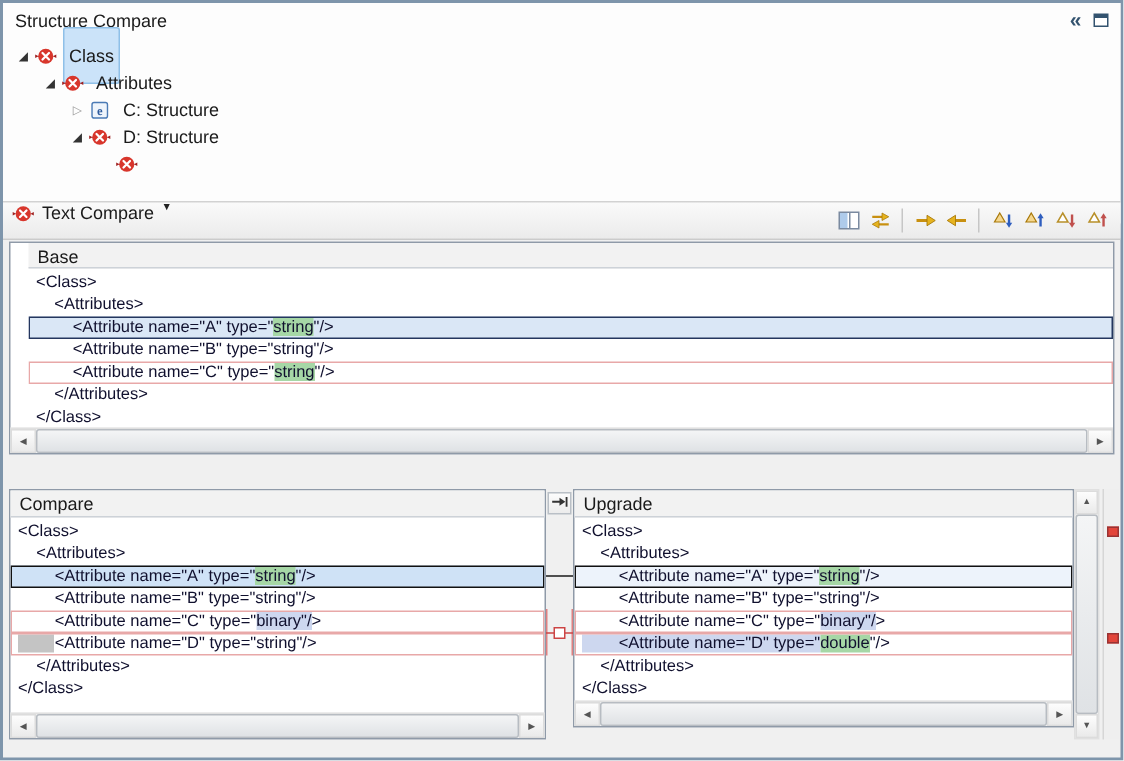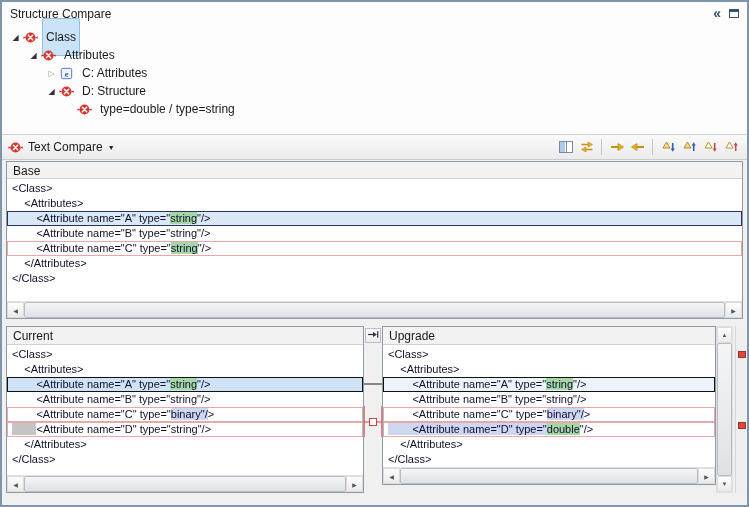--- a/index.html
+++ b/index.html
@@ -21,31 +21,31 @@
   .expander.exp { font-size:8px; color:#333; }
   .expander.col { font-size:8px; color:#9a9a9a; }
   .tree-icon { width:15px; height:15px; flex:0 0 15px; margin-right:4px; }
   .tree-icon svg { display:block; }
   .tree-label { padding:11px 3px; border:1px solid transparent; }
   .tree-label.selected { background:#cbe3f9; border-color:#8fc0e8; border-radius:2px; }
 
   
   #tc-header { position:absolute; left:0; top:132px; width:745px; height:26px;
     background:linear-gradient(#fafafa,#ebebeb); border-top:1px solid #d2d2d2; border-bottom:1px solid #cbcbcb;
-    display:flex; align-items:center; padding:0 6px; }
+    display:flex; padding:0 6px; }
   .tc-icon { width:15px; height:15px; margin-right:5px; }
   .tc-dd { font-size:7px; margin-left:5px; color:#222; }
   #tc-toolbar { margin-left:auto; display:flex; align-items:center; }
   .tb-btn { width:21px; height:19px; display:flex; align-items:center; justify-content:center; border:1px solid transparent; border-radius:2px; }
   .tb-sep { width:1px; height:16px; background:#c6c6c6; margin:0 4px; }
 
   
   .pane { position:absolute; border:1px solid #8f9aa8; background:#fff; }
   .pane-header { height:18px; background:#f2f2f2; border-bottom:1px solid #cdd2d8; padding:2px 6px; }
-  #base-pane    { left:4px; top:159px; width:737px; height:158px; }
+  #base-pane    { left:4px; top:159px; width:737px; height:142px;padding-left:12px; }
   #current-pane { left:4px; top:324px; width:358px; height:167px; }
   #upgrade-pane { left:380px; top:324px; width:334px; height:159px; }
   #base-pane .pane-header { height:17px; }
 
   .code { font-family:Liberation Sans, sans-serif; font-size:11px; color:#10102e; padding-top:2px; overflow:hidden; }
   #code-base    { height:121px; }
   #code-current, #code-upgrade { height:129px; }
   .code-line { height:15px; line-height:15px; white-space:pre; padding-left:5px; }
   .code-line.selected        { background:#dae7f6; outline:1px solid #24365e; outline-offset:-1px; }
   .code-line.selected-fill   { background:#cfe2f6; outline:1px solid #111111; outline-offset:-1px; }
@@ -114,21 +114,21 @@
           <span class="tree-label">Attributes</span>
         </div>
         <div class="tree-row" style="padding-left: 42px;">
           <span class="expander col">▷</span>
           <span class="tree-icon">
             <svg width="15" height="15" viewBox="0 0 16 16">
               <rect x="2.5" y="2.5" width="11" height="11" rx="1.5" fill="#eef4fb" stroke="#4a7ab5"></rect>
               <text x="8" y="11.5" text-anchor="middle" font-size="9" font-weight="bold" fill="#2f5c9e" font-family="Liberation Serif, serif">e</text>
             </svg>
           </span>
-          <span class="tree-label">C: Attributes</span>
+          <span class="tree-label">C: Structure</span>
         </div>
         <div class="tree-row" style="padding-left: 42px;">
           <span class="expander exp">◢</span>
           <span class="tree-icon">
             <svg width="15" height="15" viewBox="0 0 16 16">
               <circle cx="8" cy="8" r="5.4" fill="#d8362c"></circle>
               <path d="M5.7 5.7l4.6 4.6M10.3 5.7l-4.6 4.6" stroke="#fff" stroke-width="1.6" stroke-linecap="round"></path>
               <path d="M0.5 6.8l2.4 1.2-2.4 1.2z" fill="#a02020"></path>
               <path d="M15.5 6.8l-2.4 1.2 2.4 1.2z" fill="#a02020"></path>
             </svg>
@@ -138,21 +138,20 @@
         <div class="tree-row" style="padding-left: 60px;">
           <span class="expander"></span>
           <span class="tree-icon">
             <svg width="15" height="15" viewBox="0 0 16 16">
               <circle cx="8" cy="8" r="5.4" fill="#d8362c"></circle>
               <path d="M5.7 5.7l4.6 4.6M10.3 5.7l-4.6 4.6" stroke="#fff" stroke-width="1.6" stroke-linecap="round"></path>
               <path d="M0.5 6.8l2.4 1.2-2.4 1.2z" fill="#a02020"></path>
               <path d="M15.5 6.8l-2.4 1.2 2.4 1.2z" fill="#a02020"></path>
             </svg>
           </span>
-          <span class="tree-label">type=double / type=string</span>
         </div>
       </div>
   </div>
 
   <div id="tc-header">
     <span class="tc-icon"><svg width="15" height="15" viewBox="0 0 16 16">
           <circle cx="8" cy="8" r="5.4" fill="#d8362c"></circle>
           <path d="M5.7 5.7l4.6 4.6M10.3 5.7l-4.6 4.6" stroke="#fff" stroke-width="1.6" stroke-linecap="round"></path>
           <path d="M0.5 6.8l2.4 1.2-2.4 1.2z" fill="#a02020"></path>
           <path d="M15.5 6.8l-2.4 1.2 2.4 1.2z" fill="#a02020"></path>
@@ -235,21 +234,21 @@
       </div>
     <div class="hscroll">
       <span class="scroll-btn">◀</span>
       <span class="scroll-thumb"></span>
       <span class="scroll-btn">▶</span>
     </div>
   </div>
 
   <div class="pane" id="current-pane">
     <div class="pane-header">
-      <span>Current</span>
+      <span>Compare</span>
     </div>
     <div class="code" id="code-current">
         <div class="code-line"><span>&lt;Class&gt;</span></div>
         <div class="code-line"><span>    &lt;Attributes&gt;</span></div>
         <div class="code-line selected-fill"><span>        &lt;Attribute name="A" type="</span><span class="hl-green">string</span><span>"/&gt;</span></div>
         <div class="code-line"><span>        &lt;Attribute name="B" type="string"/&gt;</span></div>
         <div class="code-line incoming"><span>        &lt;Attribute name="C" type="</span><span class="hl-lavender">binary"/</span><span>&gt;</span></div>
         <div class="code-line incoming"><span class="hl-gray">        </span><span>&lt;Attribute name="D" type="string"/&gt;</span></div>
         <div class="code-line"><span>    &lt;/Attributes&gt;</span></div>
         <div class="code-line"><span>&lt;/Class&gt;</span></div>

